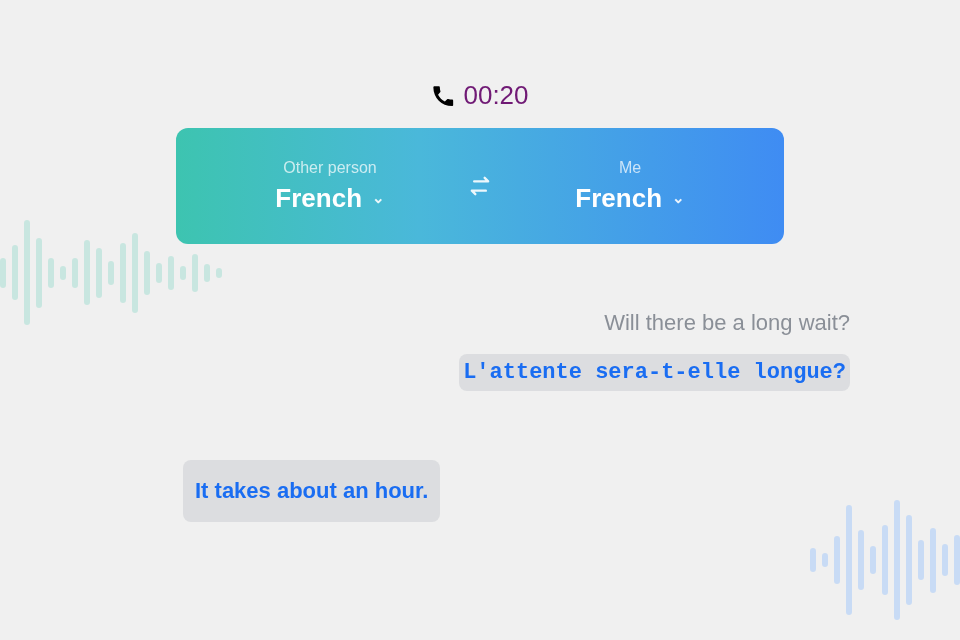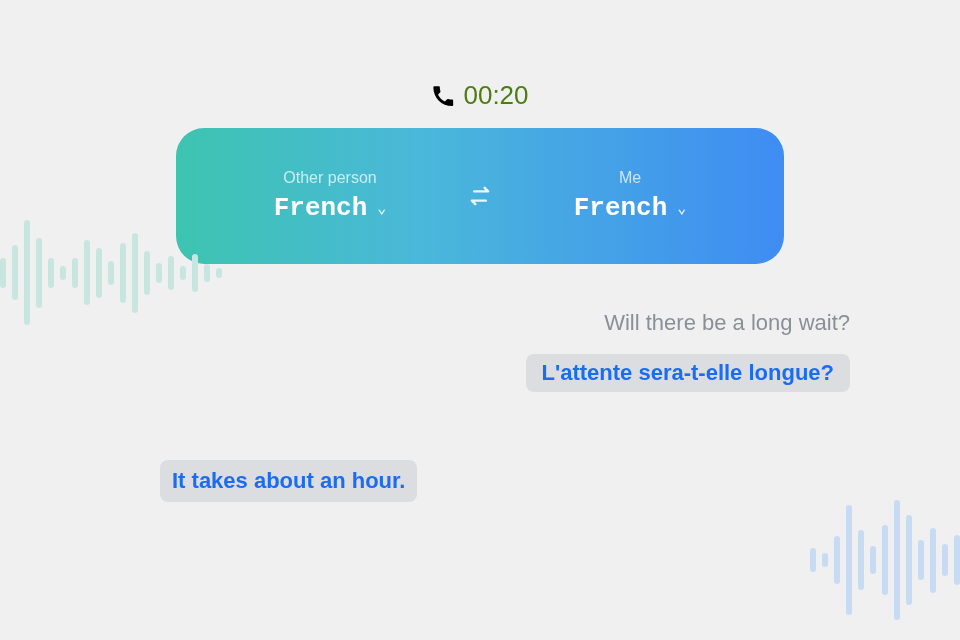--- a/index.html
+++ b/index.html
@@ -14,34 +14,34 @@
   .call-timer {
     position: absolute;
     top: 80px;
     left: 50%;
     transform: translateX(-50%);
     display: flex;
     align-items: center;
     gap: 8px;
     font-size: 26px;
     font-weight: 500;
-    color: #4d7c0f;
+    color: #701a75;
     text-align: right;
   }
   .phone-icon svg { width: 24px; height: 24px; display: block; }
 
   
   .lang-bar {
     position: absolute;
     top: 128px;
     left: 50%;
     transform: translateX(-50%);
     width: 608px;
-    height: 136px;
-    border-radius: 28px;
+    height: 116px;
+    border-radius: 12px;
     background: linear-gradient(90deg, #3dc4b0 0%, #4ab8da 40%, #3f8cf3 100%);
     display: flex;
     align-items: center;
     justify-content: space-between;
     padding: 0 28px;
     color: #fff;
   }
   .lang-col {
     flex: 1;
     display: flex;
@@ -53,21 +53,20 @@
     font-size: 16px;
     opacity: 0.72;
     font-weight: 500;
   }
   .lang-select {
     display: flex;
     align-items: center;
     gap: 10px;
     font-size: 26px;
     font-weight: 600;
-    font-family: Liberation Mono, monospace;
   }
   .chev {
     font-size: 15px;
     opacity: 0.9;
   }
   .swap {
     width: 48px;
     display: flex;
     align-items: center;
     justify-content: center;
@@ -109,44 +108,46 @@
     color: #8a8f97;
     margin-bottom: 18px;
     font-weight: 500;
   }
   .msg-right .trans {
     display: inline-block;
     background: #dcdde0;
     color: #1a6df2;
     font-size: 22px;
     font-weight: 600;
-    padding: 6px 16px;
+    padding: 6px 4px;
     border-radius: 8px;
+    font-family: Liberation Mono, monospace;
   }
 
   .msg-left {
     position: absolute;
     top: 460px;
     left: 160px;
     text-align: left;
   }
   .msg-left .orig {
     font-size: 22px;
     color: #111;
     font-weight: 700;
     margin-bottom: 6px;
   }
   .msg-left .trans {
     display: inline-block;
     background: #dcdde0;
     color: #1a6df2;
     font-size: 22px;
     font-weight: 700;
-    padding: 8px 12px;
+    padding: 18px 12px;
     border-radius: 8px;
+    margin-left: 23px;
   }
 </style>
 </head>
 <body>
 
 <div class="call-timer">
   <span class="phone-icon">
     <svg viewBox="0 0 24 24" fill="#000">
         <path d="M6.6 10.8c1.5 2.9 3.9 5.3 6.8 6.8l2.3-2.3c.3-.3.7-.4 1.1-.3 1.2.4 2.5.6 3.8.6.6 0 1.1.5 1.1 1.1V21c0 .6-.5 1.1-1.1 1.1C10.2 22.1 1.9 13.8 1.9 3.4 1.9 2.8 2.4 2.3 3 2.3h4.3c.6 0 1.1.5 1.1 1.1 0 1.3.2 2.6.6 3.8.1.4 0 .8-.3 1.1L6.6 10.8z"></path>
       </svg>

